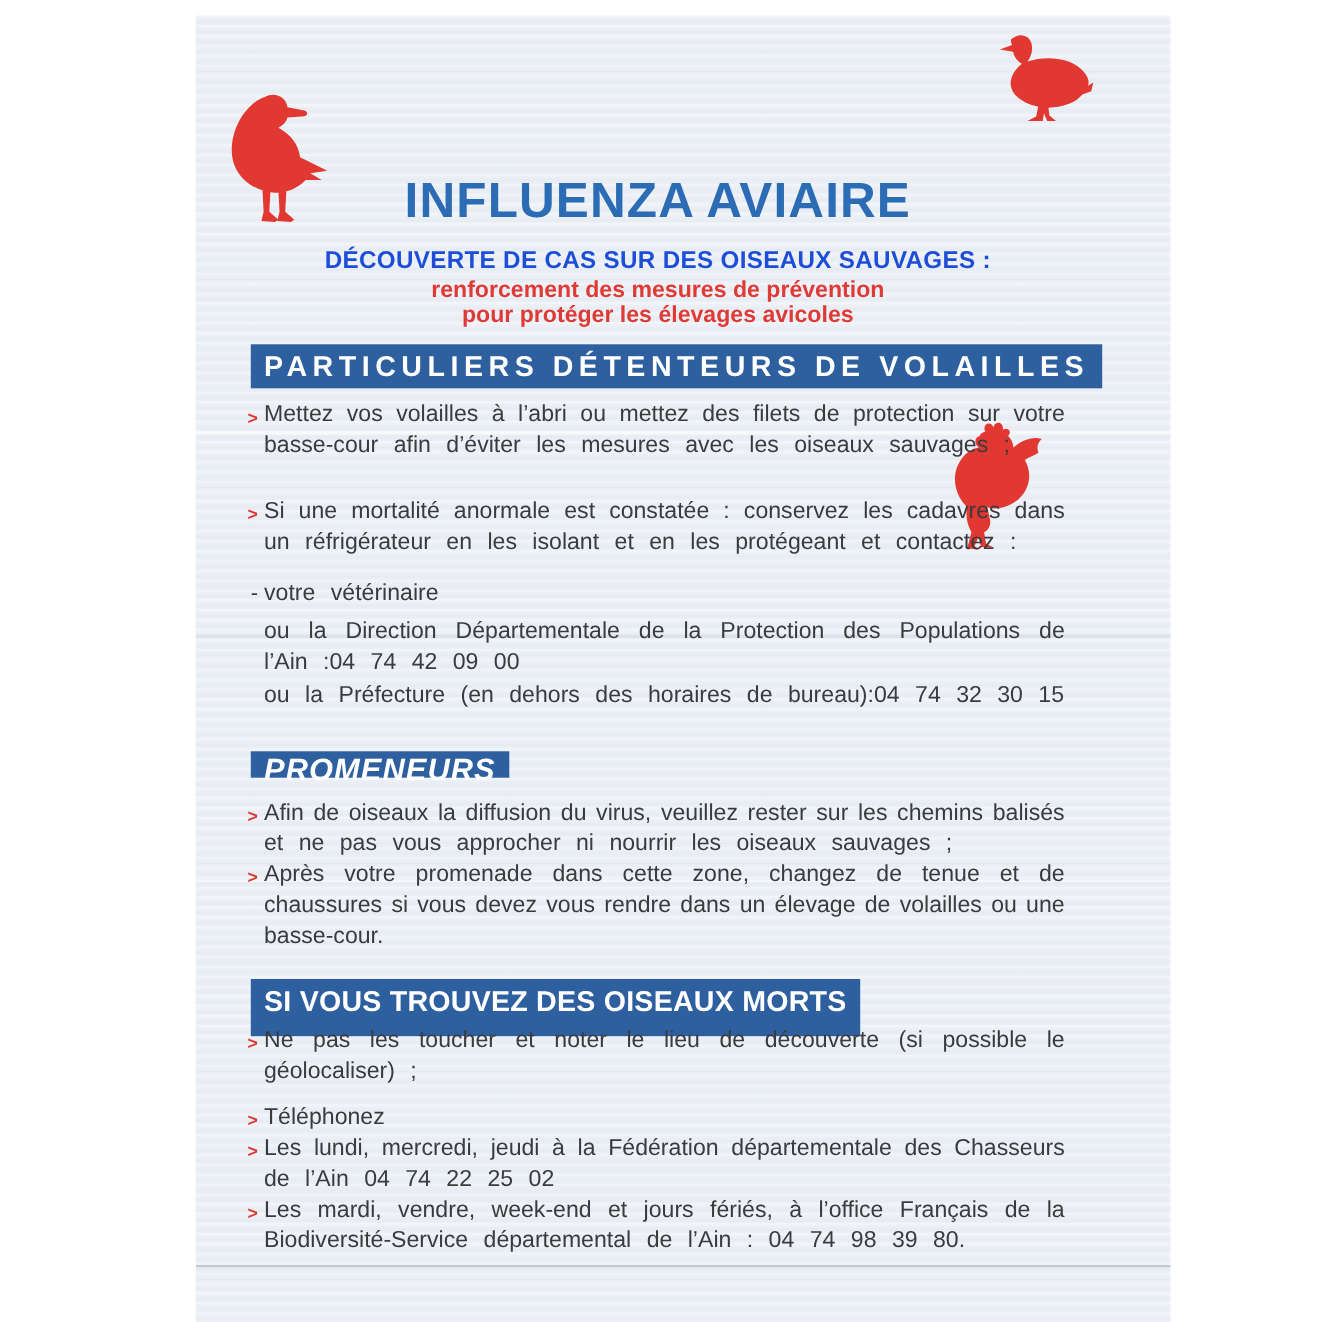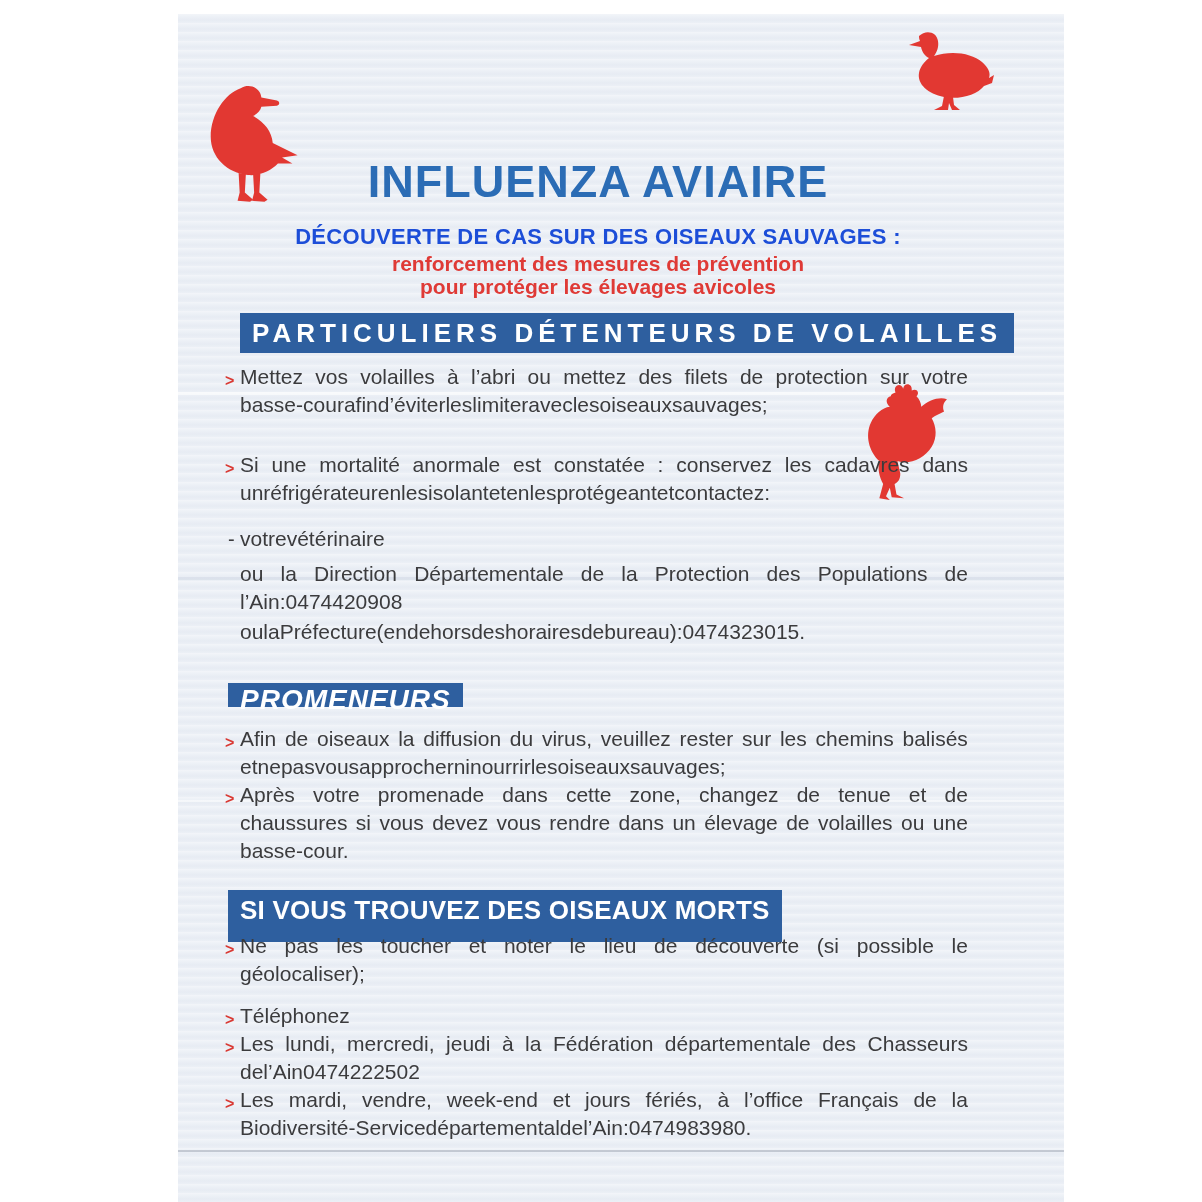--- a/index.html
+++ b/index.html
@@ -30,36 +30,36 @@
   .title{top:156px;font-size:45px;font-weight:700;color:#2b6cb5;letter-spacing:1px;}
   .sub-blue{top:224px;font-size:22px;font-weight:700;color:#1d4ed8;letter-spacing:0.3px;}
   .sub-red1{top:252px;font-size:21px;font-weight:700;color:#df3a36;}
   .sub-red2{top:275px;font-size:21px;font-weight:700;color:#df3a36;}
 
   .banner{
     position:absolute;left:228px;display:inline-block;z-index:2;
     background:#2e5f9f;color:#ffffff;font-weight:700;white-space:nowrap;
     padding:0 12px;
   }
-  .banner.b1{top:313px;height:40px;line-height:40px;font-size:26px;letter-spacing:5px;margin-left:12px;}
+  .banner.b1{top:313px;height:40px;line-height:40px;font-size:26px;letter-spacing:5px;}
   .banner.b2{top:683px;height:24px;line-height:34px;font-size:28px;letter-spacing:1px;font-style:italic;}
   .banner.b3{top:890px;height:52px;line-height:40px;font-size:26px;letter-spacing:0.2px;}
 
   .para{
     position:absolute;left:240px;width:728px;z-index:2;
     color:#3b3b3d;font-size:21px;line-height:28px;
   }
   .para .marker{
     position:absolute;left:-15px;top:4px;
     font-size:16px;font-weight:700;color:#d93a34;
   }
   .para.dash .marker{color:#3b3b3d;font-weight:400;font-size:20px;top:0;left:-12px;}
   
   .jline{display:flex;justify-content:space-between;height:28px;overflow:hidden;}
-  .jline.last{justify-content:flex-start;gap:0;}
+  .jline.last{justify-content:flex-start;gap:14px;}
 
   #p00{top:363px;} #p01{top:451px;} #p02{top:525px;}
   #p03{top:560px;} #p04{top:618px;}
   #p10{top:725px;} #p11{top:781px;}
   #p20{top:932px;} #p21{top:1002px;} #p22{top:1030px;} #p23{top:1086px;}
 </style>
 </head>
 <body>
 
 <div class="canvas">
@@ -111,21 +111,21 @@
           <span>de</span>
           <span>protection</span>
           <span>sur</span>
           <span>votre</span>
         </div>
         <div class="jline last">
           <span>basse-cour</span>
           <span>afin</span>
           <span>d’éviter</span>
           <span>les</span>
-          <span>limiter</span>
+          <span>mesures</span>
           <span>avec</span>
           <span>les</span>
           <span>oiseaux</span>
           <span>sauvages</span>
           <span>;</span>
         </div>
       </div>
   </div>
   <div class="para" id="p01">
     <span class="marker">&gt;</span>
@@ -182,21 +182,21 @@
           <span>des</span>
           <span>Populations</span>
           <span>de</span>
         </div>
         <div class="jline last">
           <span>l’Ain</span>
           <span>:04</span>
           <span>74</span>
           <span>42</span>
           <span>09</span>
-          <span>08</span>
+          <span>00</span>
         </div>
       </div>
   </div>
   <div class="para" id="p04">
     <span class="marker"></span>
     <div class="lines">
         <div class="jline last">
           <span>ou</span>
           <span>la</span>
           <span>Préfecture</span>

